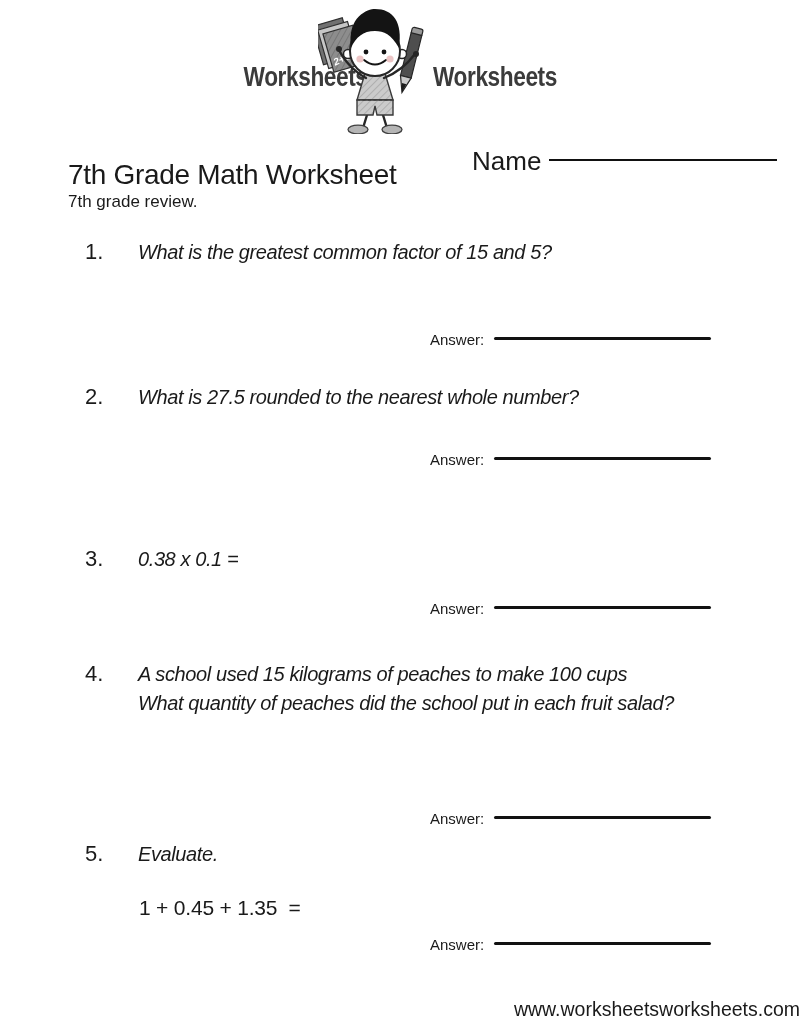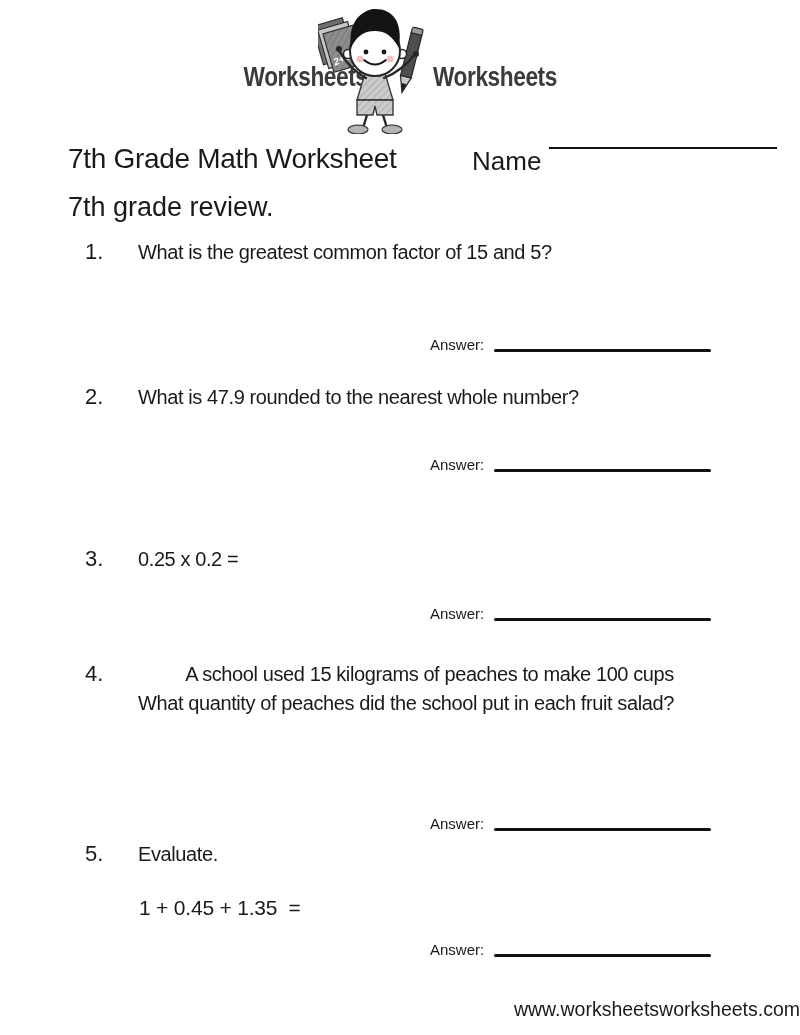--- a/index.html
+++ b/index.html
@@ -13,37 +13,37 @@
   .logo-word {
     position:absolute; top:64px; font-size:27px; font-weight:bold;
     color:#3b3b3b; letter-spacing:-0.5px; white-space:nowrap; line-height:1;
   }
   .logo-word.left  { right:432px; transform:scaleX(0.84); transform-origin:right top; }
   .logo-word.right { left:433px;  transform:scaleX(0.84); transform-origin:left top; }
   .logo-boy { position:absolute; left:318px; top:4px; }
 
   
   .title {
-    position:absolute; left:68px; top:144px; margin:0;
+    position:absolute; left:68px; top:160px; margin:0;
     font-size:28px; font-weight:400; letter-spacing:-0.3px; line-height:1.1;
   }
-  .name-row { position:absolute; left:472px; top:147px; display:flex; align-items:flex-start; }
+  .name-row { position:absolute; left:472px; top:147px; display:flex; align-items:center; }
   .name-label { font-size:26px; line-height:1.15; }
   .name-line { display:inline-block; width:228px; height:2px; background:#111; margin-left:8px; margin-bottom:3px; }
-  .subtitle { position:absolute; left:68px; top:192px; margin:0; font-size:27px; }
+  .subtitle { position:absolute; left:68px; top:192px; margin:0; font-size:17px; }
 
   
   .q { position:absolute; left:85px; display:flex; }
   .qnum { flex:none; width:53px; font-size:22px; line-height:28.5px; }
-  .qtext { font-size:20px; line-height:28.5px; letter-spacing:-0.4px; }
-  .qtext .qline { display:block;text-align:right; }
+  .qtext { font-size:20px; line-height:28.5px; letter-spacing:-0.4px;font-style:italic; }
+  .qtext .qline { display:block; }
   .expression { position:absolute; left:139px; top:896px; font-size:21px; white-space:pre; letter-spacing:-0.2px; }
 
   
-  .answer-row { position:absolute; left:430px; display:flex; align-items:flex-end; height:20px; }
+  .answer-row { position:absolute; left:430px; display:flex; align-items:flex-start; height:20px; }
   .answer-label { font-size:15px; line-height:1; }
   .answer-line { width:217px; height:3px; background:#111; border-radius:2px; margin-left:10px; margin-top:5px; }
 
   
   .footer { position:absolute; left:0; top:998px; width:100%; text-align:right; font-size:19.5px; }
 </style>
 </head>
 <body>
 
 <div class="page">
@@ -126,30 +126,30 @@
     <span class="qnum">1.</span>
     <span class="qtext">What is the greatest common factor of 15 and 5?</span>
   </div>
   <div class="answer-row" style="top:332px">
     <span class="answer-label">Answer:</span>
     <span class="answer-line"></span>
   </div>
 
   <div class="q" style="top:383px">
     <span class="qnum">2.</span>
-    <span class="qtext">What is 47.9 rounded to the nearest whole number?</span>
+    <span class="qtext">What is 27.5 rounded to the nearest whole number?</span>
   </div>
   <div class="answer-row" style="top:452px">
     <span class="answer-label">Answer:</span>
     <span class="answer-line"></span>
   </div>
 
   <div class="q" style="top:545px">
     <span class="qnum">3.</span>
-    <span class="qtext">0.25 x 0.2 =</span>
+    <span class="qtext">0.38 x 0.1 =</span>
   </div>
   <div class="answer-row" style="top:601px">
     <span class="answer-label">Answer:</span>
     <span class="answer-line"></span>
   </div>
 
   <div class="q" style="top:660px">
     <span class="qnum">4.</span>
     <span class="qtext">
       <span class="qline">A school used 15 kilograms of peaches to make 100 cups</span>

